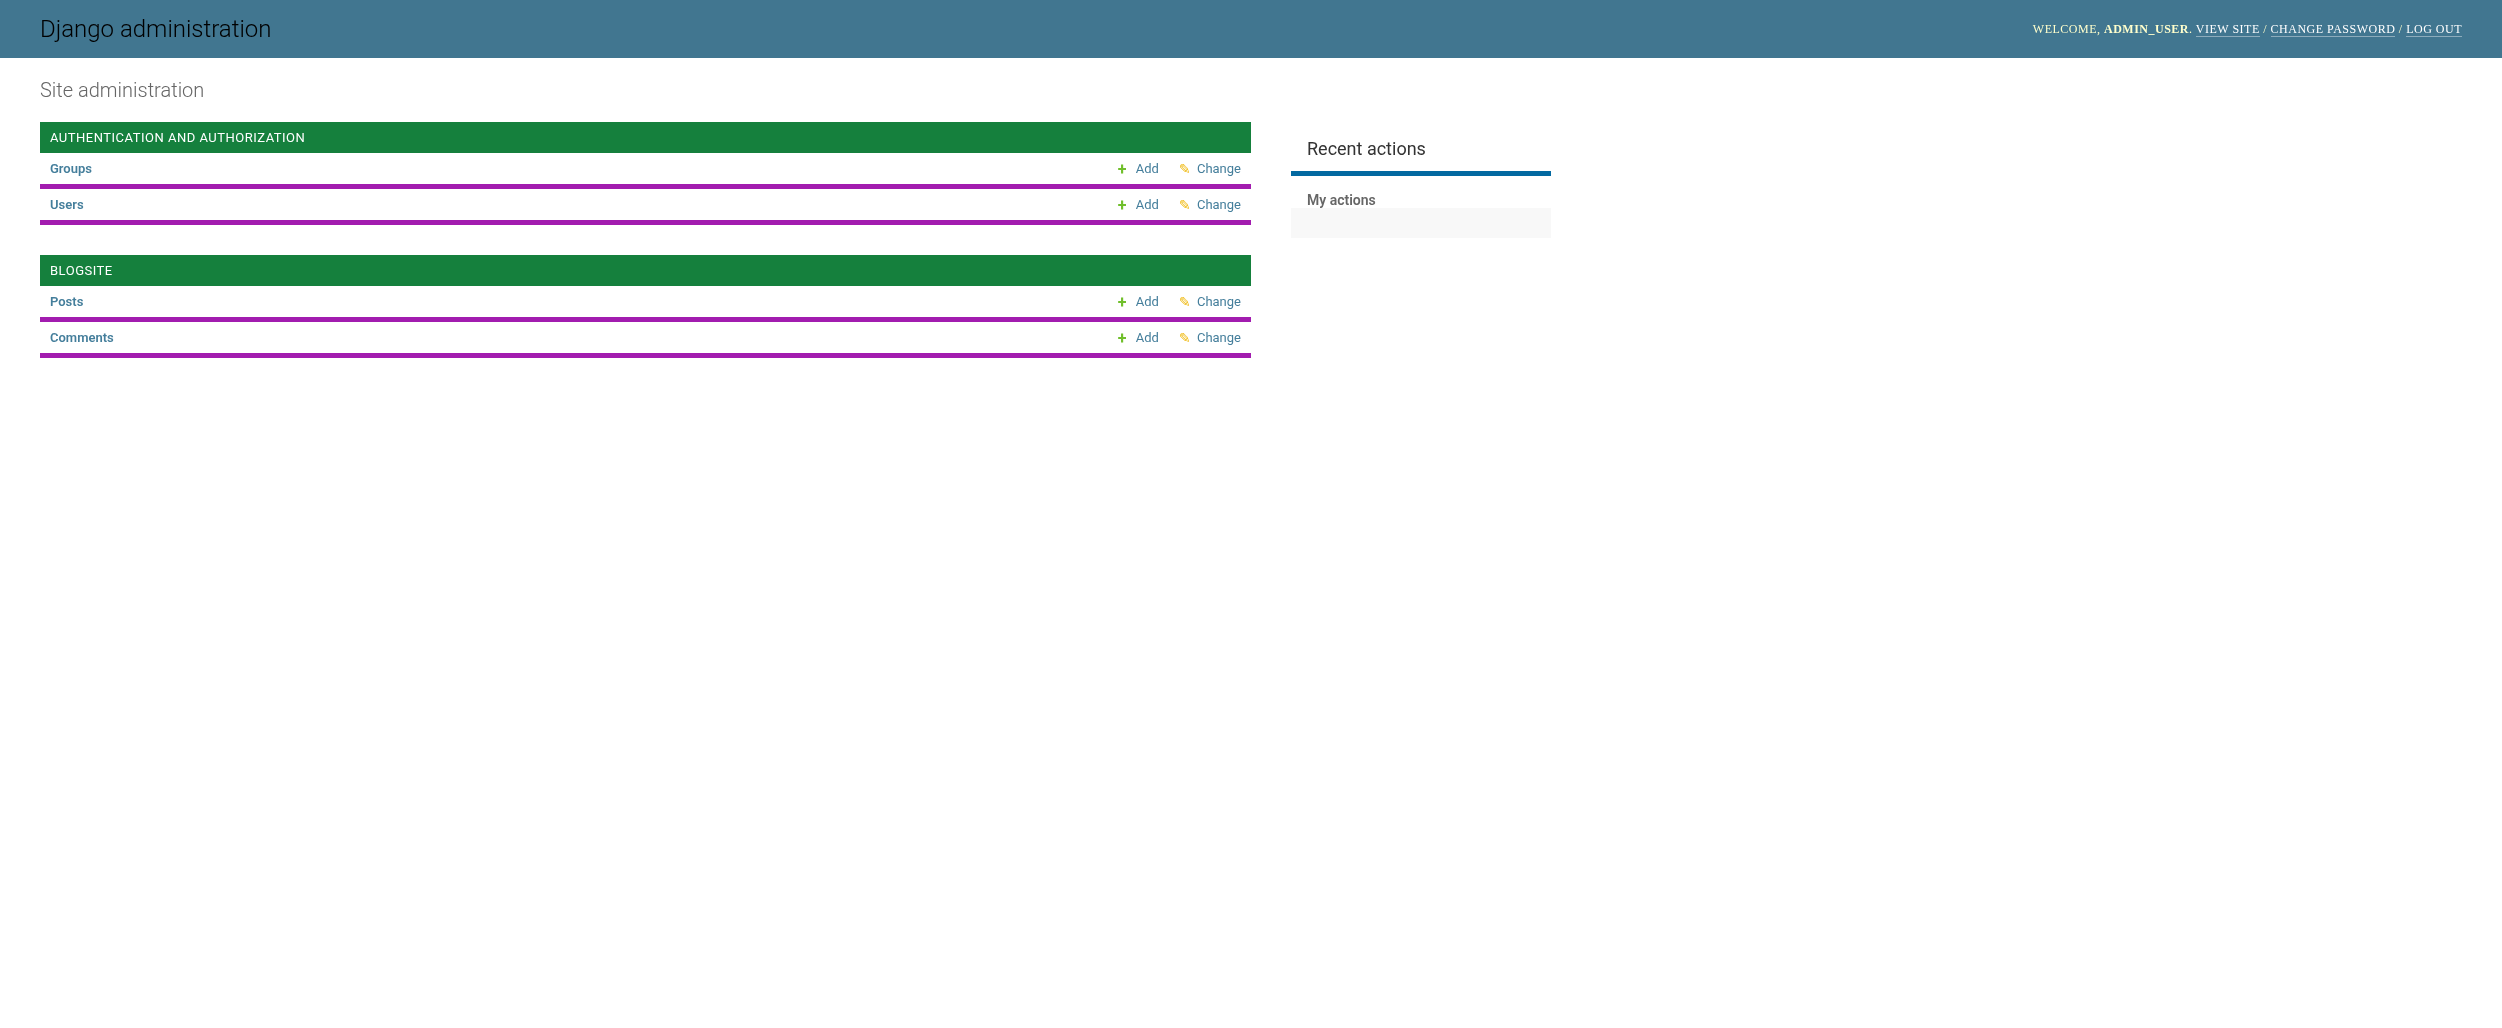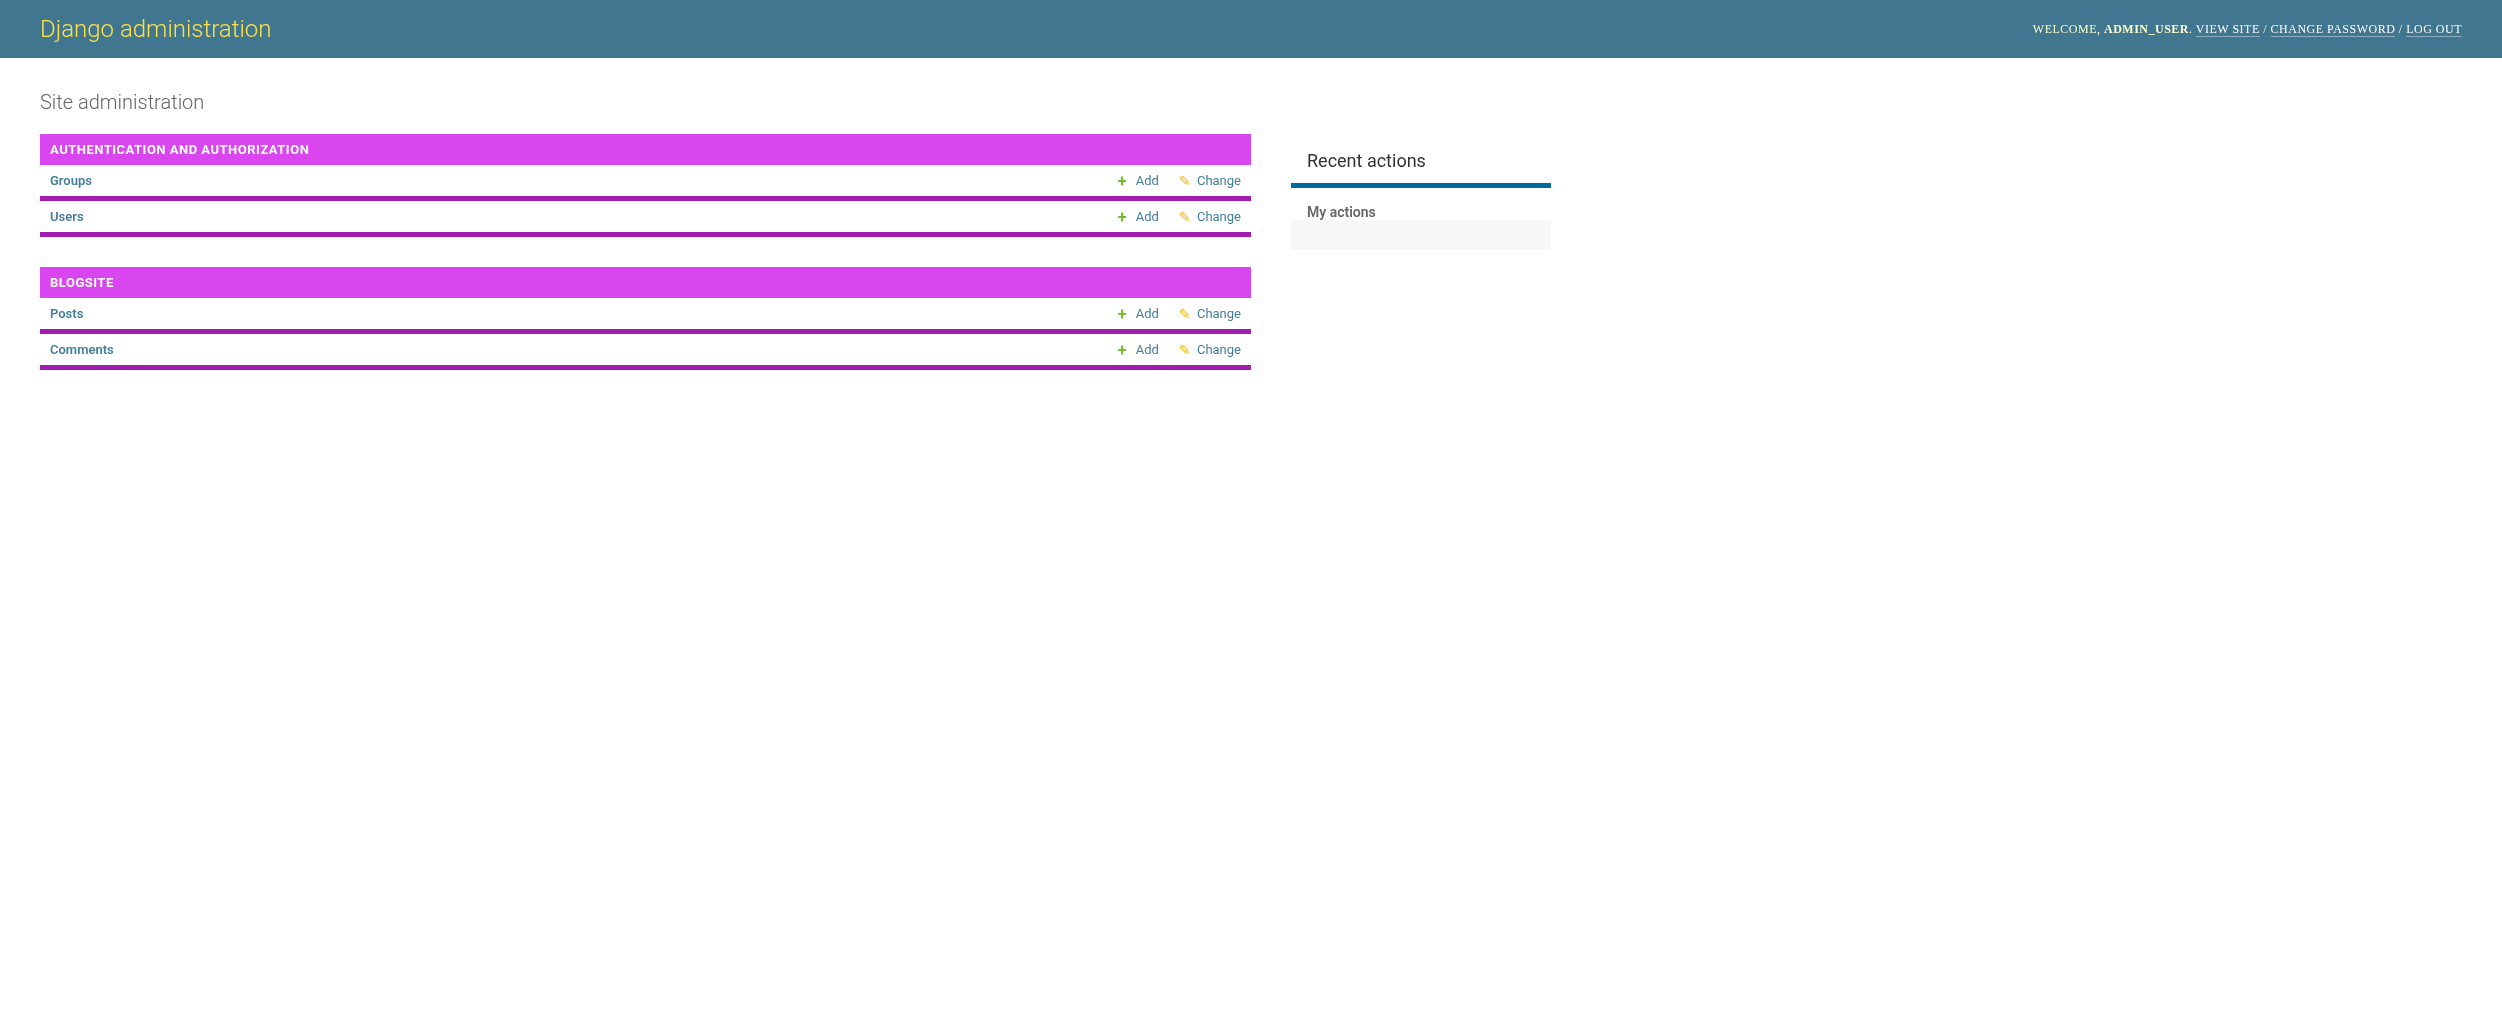--- a/index.html
+++ b/index.html
@@ -21,40 +21,40 @@
       justify-content: space-between;
       align-items: center;
     }
     #branding h1 {
       font-size: 24px;
       font-weight: 300;
       color: #f5dd5d;
       margin: 0;
     }
     #branding h1 a {
-      color: #fde047;
+      color: #000000;
       text-decoration: none;
     }
     #user-tools {
       text-align: right;
       font-size: 12px;
       letter-spacing: 0.5px;
       text-transform: uppercase;
       font-family: Liberation Serif, serif;
     }
     #user-tools a {
       color: #fff;
       text-decoration: none;
       border-bottom: 1px solid rgba(255,255,255,0.4);
     }
     #user-tools strong {
       font-weight: bold;
     }
     #content {
-      padding: 32px 40px;
+      padding: 20px 40px;
     }
     #content h1 {
       font-size: 20px;
       font-weight: 300;
       color: #666;
       margin: 0 0 20px 0;
     }
     #content-main {
       float: left;
       width: 50%;
@@ -63,25 +63,25 @@
       float: left;
       width: 260px;
       margin-left: 40px;
       background: #f8f8f8;
     }
     .module {
       margin-bottom: 30px;
       background: #fff;
     }
     .module caption, .module h2 {
-      background: #d946ef;
+      background: #15803d;
       color: #fff;
       padding: 8px 10px;
       font-size: 13px;
-      font-weight: 700;
+      font-weight: 400;
       text-align: left;
       text-transform: uppercase;
       letter-spacing: 0.5px;
     }
     .module table {
       width: 100%;
       border-collapse: collapse;
     }
     .module caption a {
       color: #fff;

